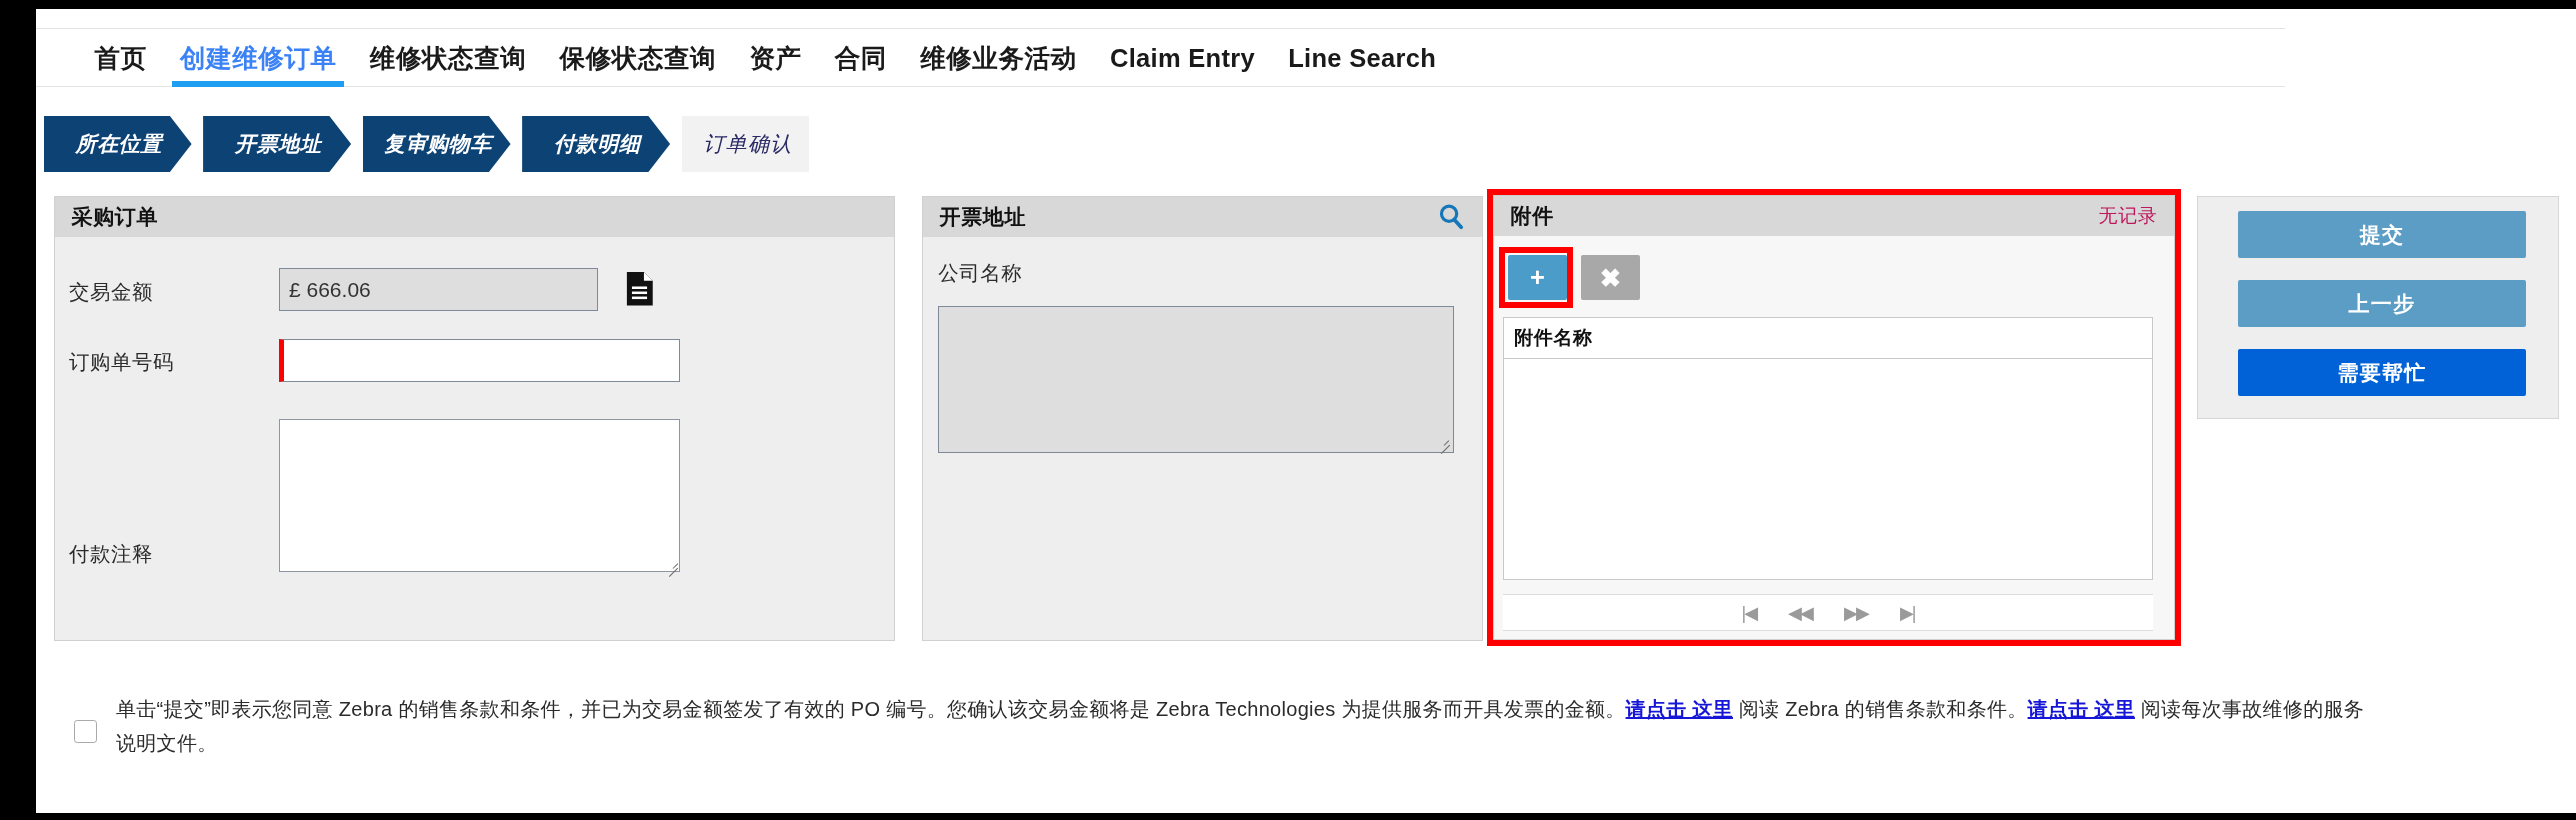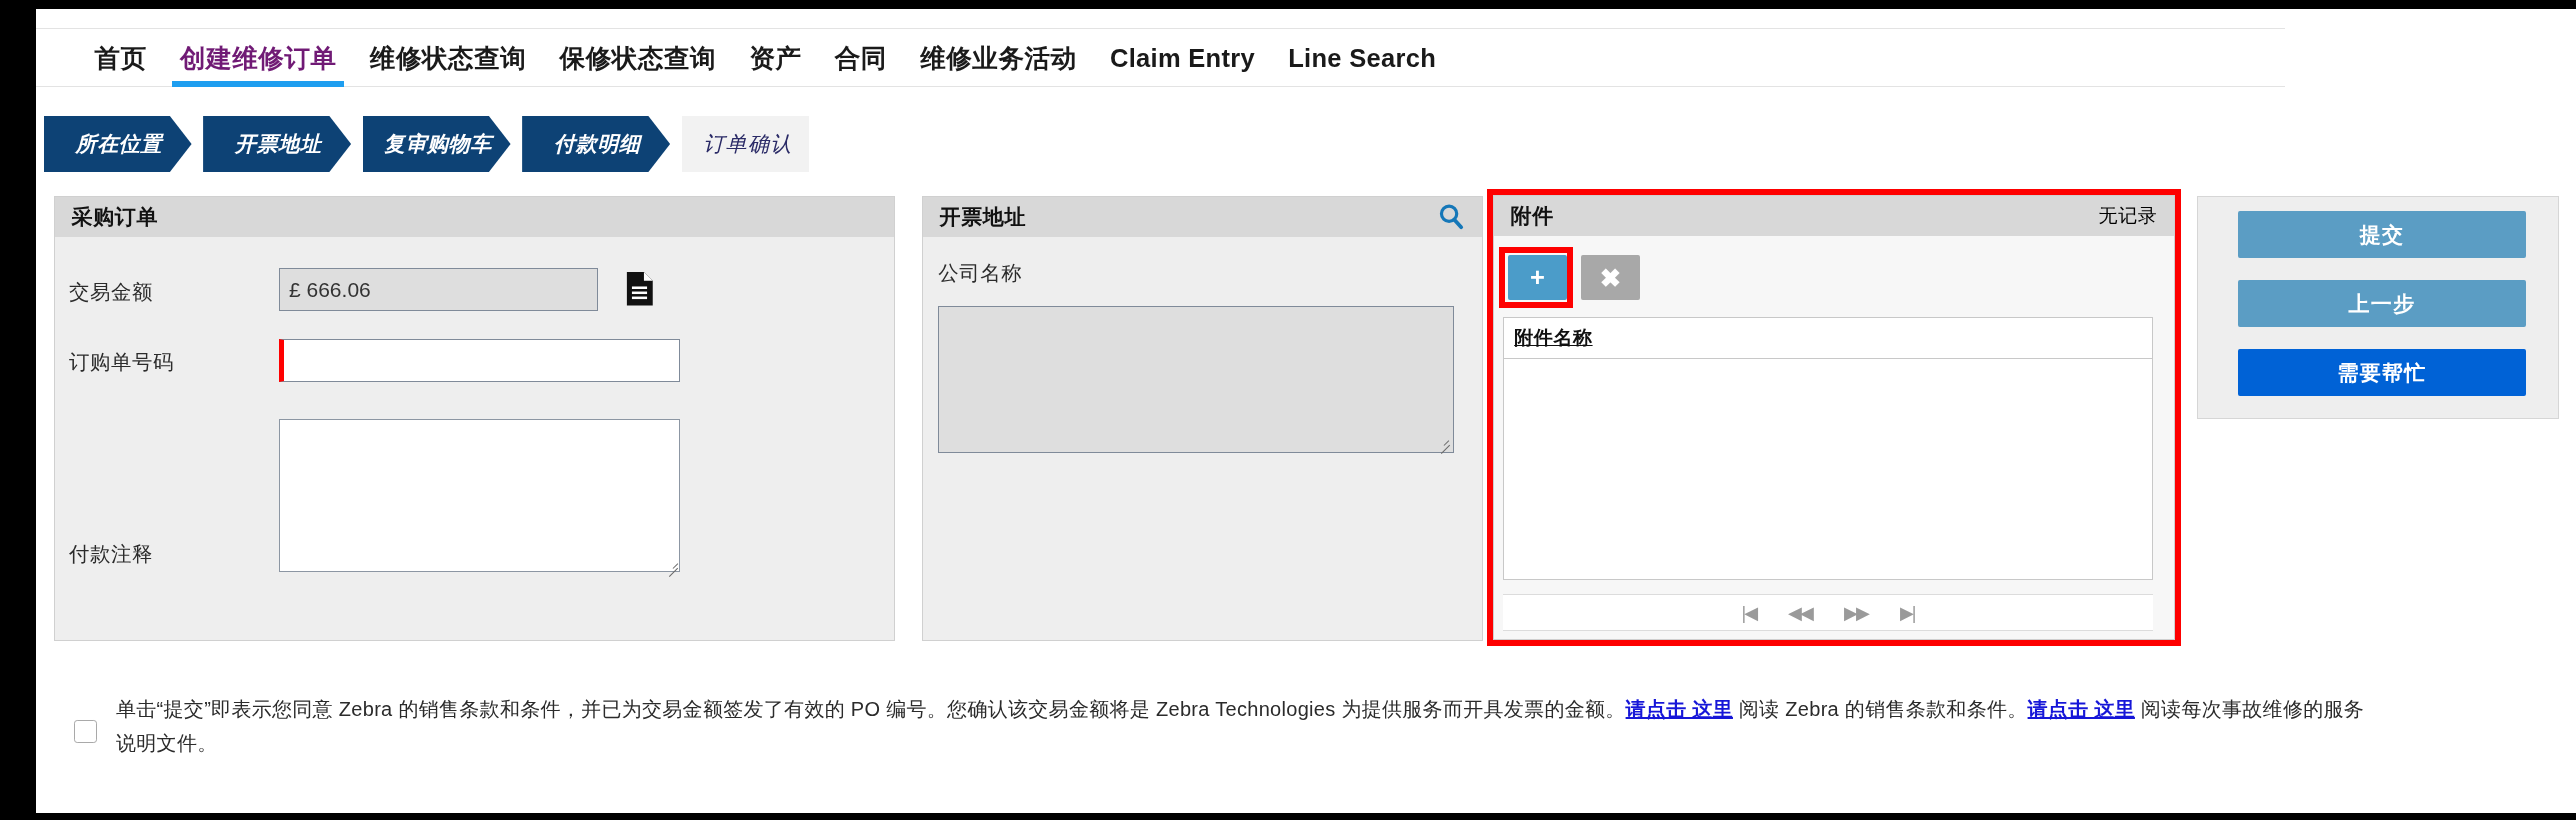--- a/index.html
+++ b/index.html
@@ -46,21 +46,21 @@
     align-items: center;
     padding: 0 16.6px;
     font-size: 25.5px;
     font-weight: bold;
     color: #1a1a1a;
     white-space: nowrap;
     cursor: pointer;
     letter-spacing: 0.3px;
   }
   .navtab.cjk { letter-spacing: 0.6px; }
-  .navtab.active { color: #701a75; }
+  .navtab.active { color: #3b82f6; }
   .navtab.active::after {
     content: "";
     position: absolute;
     left: 9px; right: 9px;
     bottom: 1.3px;
     height: 5.7px;
     background: #1e9ef0;
   }
 
   
@@ -122,21 +122,21 @@
     color: #111;
     letter-spacing: 0.6px;
   }
   .panel-head-right {
     display: flex;
     align-items: center;
     gap: 10.2px;
   }
   .norec {
     font-size: 19px;
-    color: #000000;
+    color: #be185d;
     letter-spacing: 0.6px;
   }
   .panel-body { position: relative; }
 
   
   #panel-po { left: 18px; top: 187px; width: 841px; height: 445px; }
   .form-row {
     position: absolute;
     display: flex;
     align-items: flex-end;
@@ -232,21 +232,20 @@
     height: 41px;
     border-bottom: 1.3px solid #c8c8c8;
     display: flex;
     align-items: center;
     padding-left: 10.2px;
     font-size: 19px;
     font-weight: bold;
     color: #111;
     letter-spacing: 0.6px;
     background: #ffffff;
-    text-decoration: underline;
   }
   .attach-pager {
     position: absolute;
     left: 9px; bottom: 7.6px;
     width: 650px; height: 37px;
     background: #ffffff;
     border-top: 1.3px solid #dcdcdc;
     border-bottom: 1.3px solid #dcdcdc;
     display: flex;
     align-items: center;

